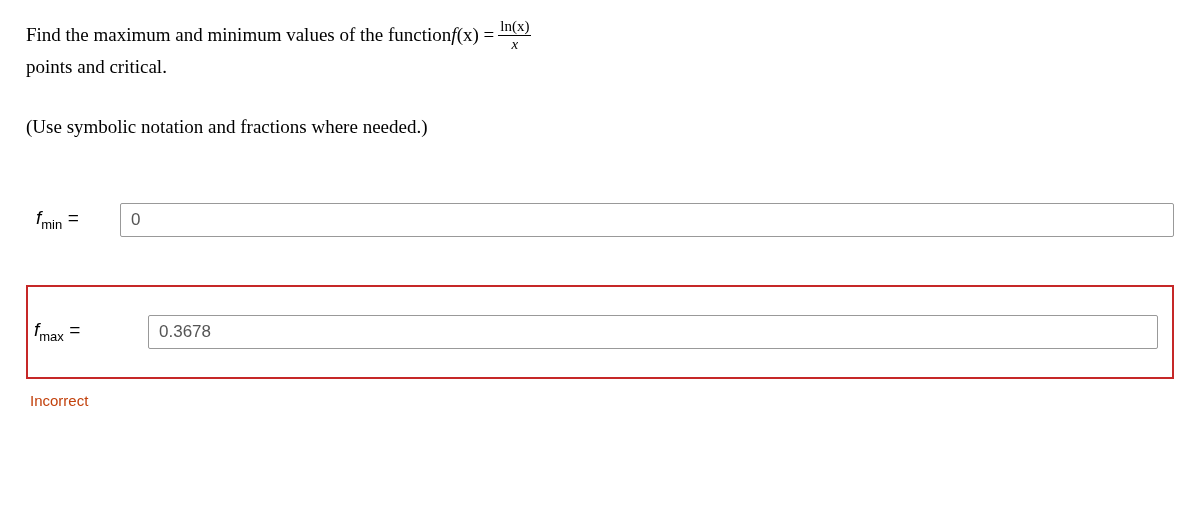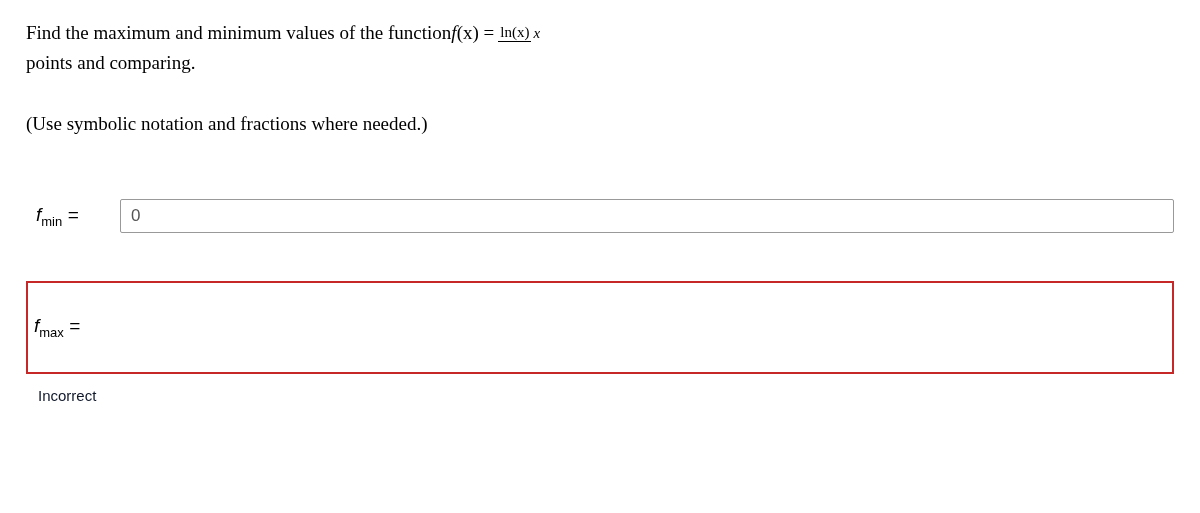--- a/index.html
+++ b/index.html
@@ -21,21 +21,21 @@
       margin-bottom: 30px;
     }
     .prompt-line {
       display: flex;
       align-items: center;
       flex-wrap: wrap;
       gap: 0;
     }
     .frac {
       display: inline-flex;
-      flex-direction: row;
+      flex-direction: column;
       align-items: center;
       vertical-align: middle;
       margin: 0 4px;
       font-size: 15px;
       line-height: 1.1;
     }
     .frac .num {
       border-bottom: 1px solid #000;
       padding: 0 2px;
     }
@@ -79,51 +79,52 @@
       height: 34px;
       border: 1px solid #999;
       border-radius: 2px;
       padding: 4px 10px;
       font-size: 17px;
       color: #555;
       font-family: Arial, sans-serif;
       background: #fff;
     }
     .incorrect {
-      color: #0f172a;
+      color: #c2410c;
       font-family: Arial, sans-serif;
       font-size: 15px;
-      margin-left: 12px;
+      margin-left: 4px;
       margin-top: 10px;
     }
   </style>
 </head>
 <body>
 
 <div class="prompt">
   <div class="prompt-line">
     <span>Find the maximum and minimum values of the function </span>
     <span class="math-f">f</span>
     <span>(x) = </span>
     <span class="frac">
       <span class="num">ln(x)</span>
       <span class="den">x</span>
     </span>
   </div>
-  <div>points and comparing.</div>
+  <div>points and critical.</div>
 </div>
 
 <div class="hint">(Use symbolic notation and fractions where needed.)</div>
 
 <div class="answer-block">
   <span class="label">
     <span>f</span><span class="sub">min</span><span> = </span>
   </span>
   <input type="text" class="answer-input" value="0" style="">
 </div>
 
 <div class="answer-block error-wrap">
   <span class="label">
     <span>f</span><span class="sub">max</span><span> = </span>
   </span>
+  <input type="text" class="answer-input" value="0.3678" style="">
 </div>
 
 <div class="incorrect">Incorrect</div>
 
 </body></html>

